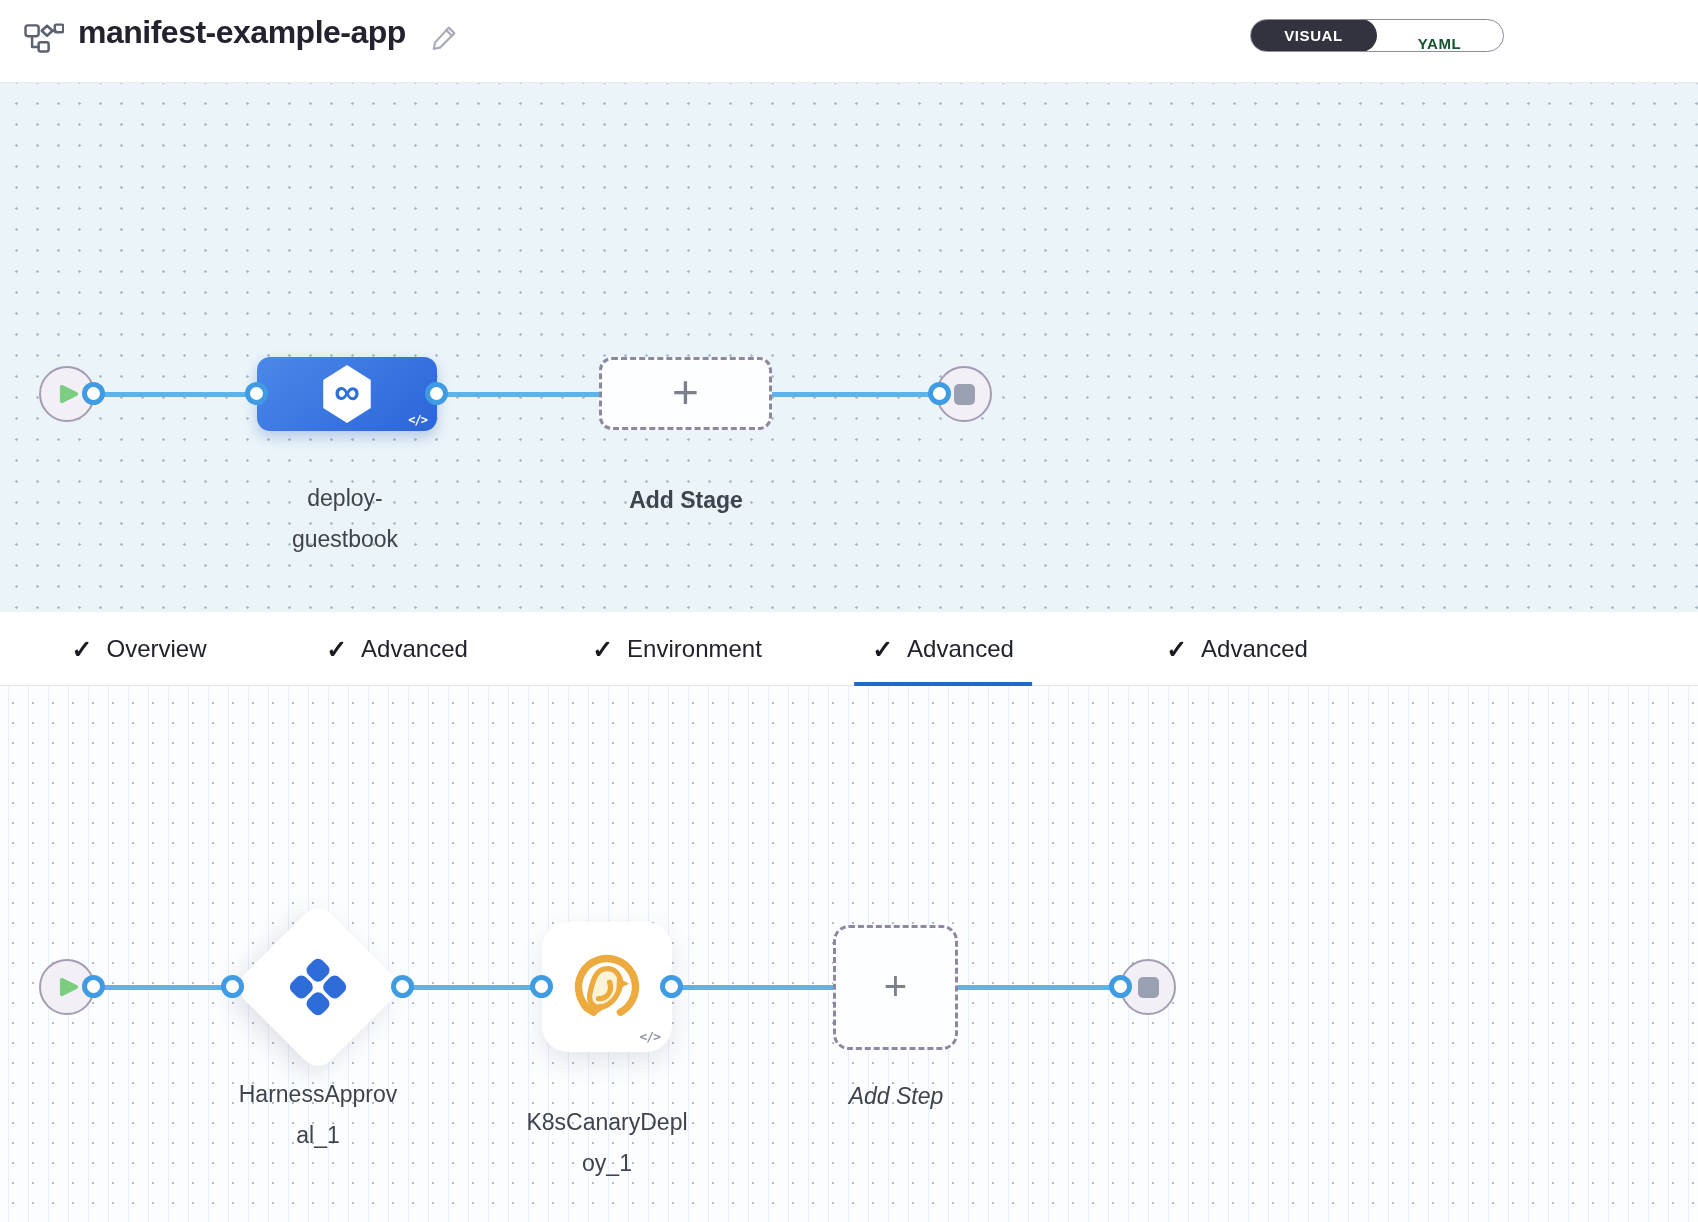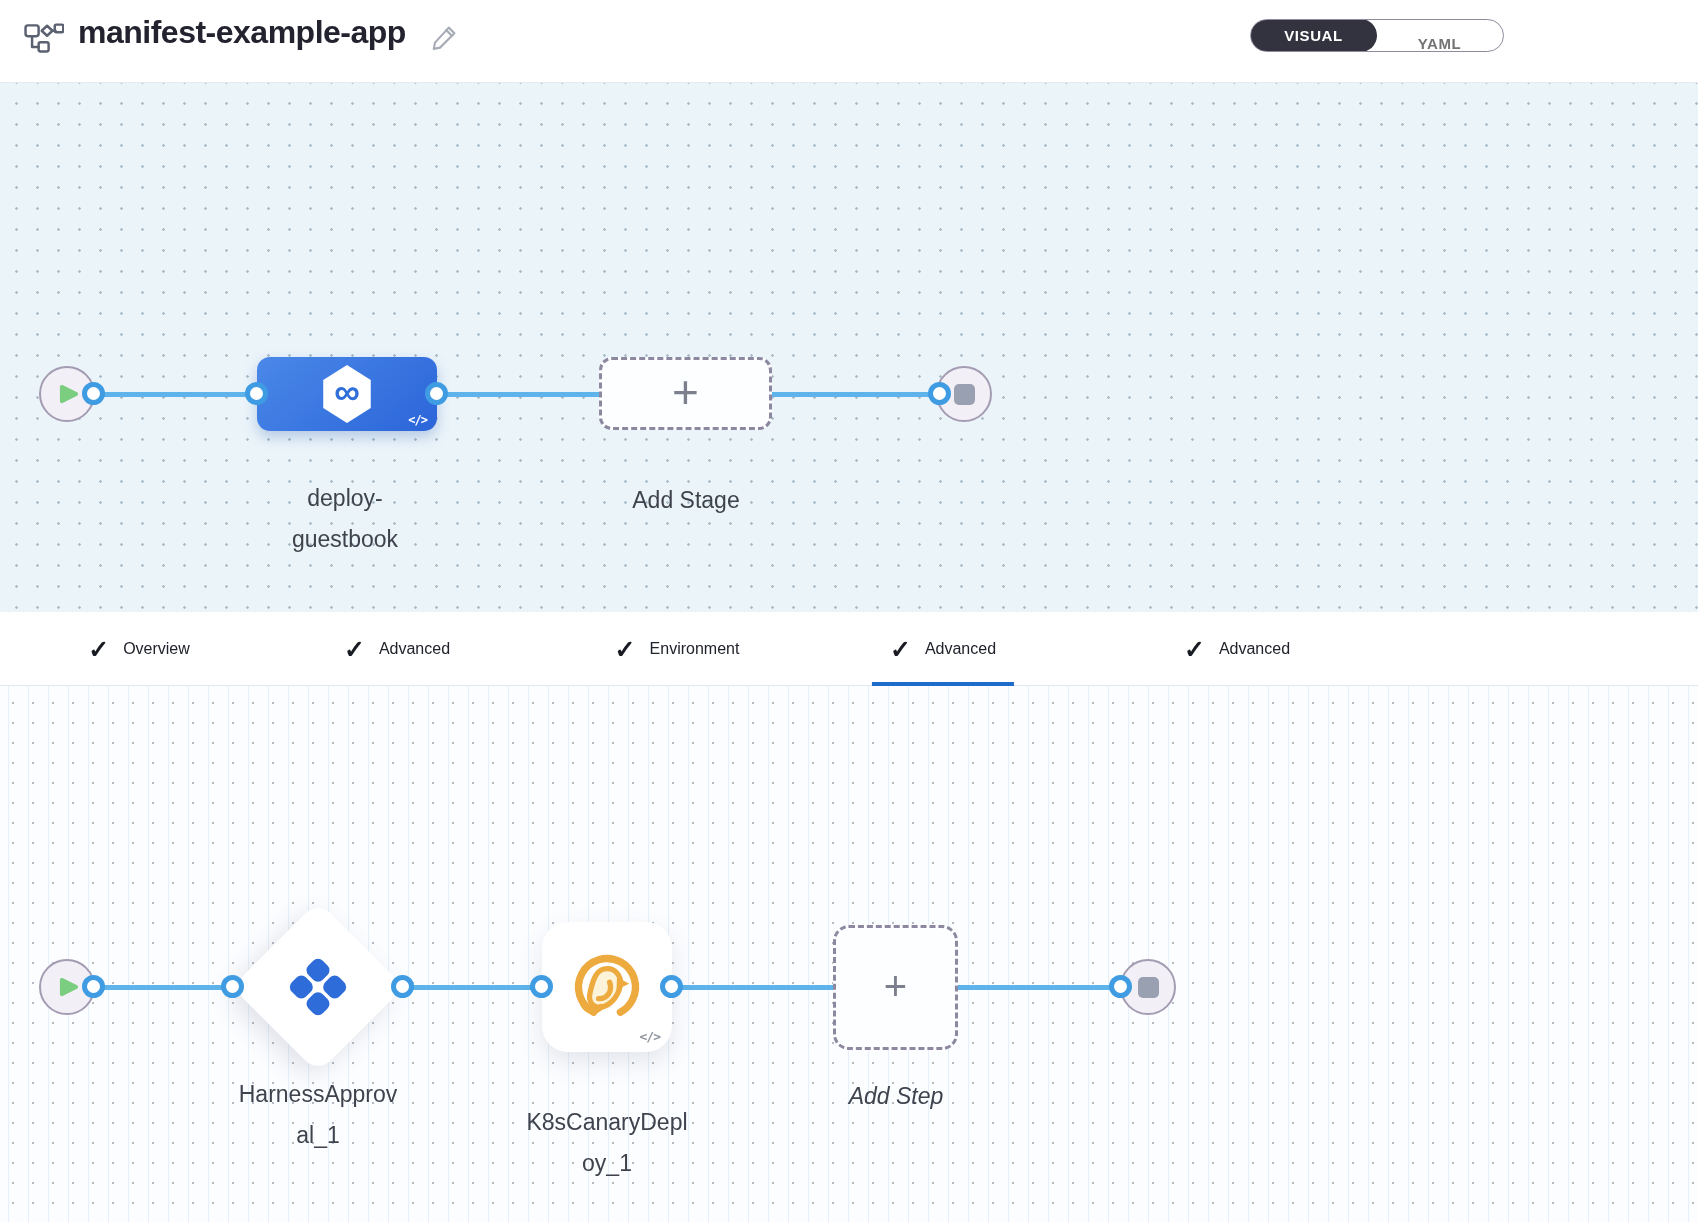--- a/index.html
+++ b/index.html
@@ -18,21 +18,21 @@
     color:#22232e;letter-spacing:-0.5px;white-space:nowrap;
   }
   .edit-icon{position:absolute;left:430px;top:22px;cursor:pointer;}
   .view-toggle{
     position:absolute;left:1250px;top:19px;width:254px;height:33px;
     border:1.5px solid #8f8a9d;border-radius:999px;background:#ffffff;
     display:flex;box-sizing:border-box;overflow:hidden;
   }
   .view-toggle .seg{
     flex:1;display:flex;align-items:center;justify-content:center;
-    font-size:15px;font-weight:bold;letter-spacing:0.6px;color:#737373;cursor:pointer;margin-top:16px;
+    font-size:15px;font-weight:bold;letter-spacing:0.6px;color:#14532d;cursor:pointer;margin-top:16px;
   }
   .view-toggle .seg.selected{
     background:#32333e;color:#ffffff;border-radius:999px;margin:-1px;
   }
   
   .canvas1{
     position:absolute;left:0;top:83px;width:100%;height:529px;
     background-color:#ebf4f9;
     background-image:radial-gradient(circle,#a9bcc8 1.1px,transparent 1.5px);
     background-size:21px 21px;background-position:6px 10px;
@@ -93,21 +93,21 @@
   .tabbar{
     position:absolute;left:0;top:612px;width:100%;height:74px;background:#ffffff;
     border-bottom:1px solid #e3e6ea;box-sizing:border-box;z-index:10;
   }
   .tab{
     position:absolute;top:0;height:74px;transform:translateX(-50%);
     display:flex;align-items:center;gap:14px;padding:0 18px;cursor:pointer;
     box-sizing:border-box;
   }
   .tab .check{font-size:25px;font-weight:bold;color:#191b22;line-height:1;}
-  .tab .tlabel{font-size:16px;font-weight:500;color:#20232b;white-space:nowrap;}
+  .tab .tlabel{font-size:24px;font-weight:500;color:#20232b;white-space:nowrap;}
   .tab.active::after{
     content:"";position:absolute;left:0;right:0;bottom:0;height:4px;background:#1d6cc9;
   }
   
   .diamond-node{
     position:absolute;left:257px;top:926px;width:122px;height:122px;background:#ffffff;
     border-radius:18px;transform:rotate(45deg);
     box-shadow:0 10px 24px rgba(80,90,120,0.16);z-index:2;cursor:pointer;
   }
   .diamond-node .inner{
@@ -178,21 +178,21 @@
 
   <div class="port" style="left:82px;top:382px;"></div>
   <div class="port" style="left:245px;top:382px;"></div>
   <div class="port" style="left:425px;top:382px;"></div>
   <div class="port" style="left:928px;top:382px;"></div>
 
   <div class="node-label" style="left:240px;top:478px;width:210px;">
     <div>deploy-</div>
     <div>guestbook</div>
   </div>
-  <div class="node-label" style="left:591px;top:480px;width:190px;">Add Stage</div>
+  <div class="node-label" style="left:591px;top:480px;width:190px;font-weight:bold;">Add Stage</div>
 
   <div class="tabbar">
     <div class="tab" style="left:139px;">
       <span class="check">✓</span>
       <span class="tlabel">Overview</span>
     </div>
     <div class="tab" style="left:397px;">
       <span class="check">✓</span>
       <span class="tlabel">Advanced</span>
     </div>

